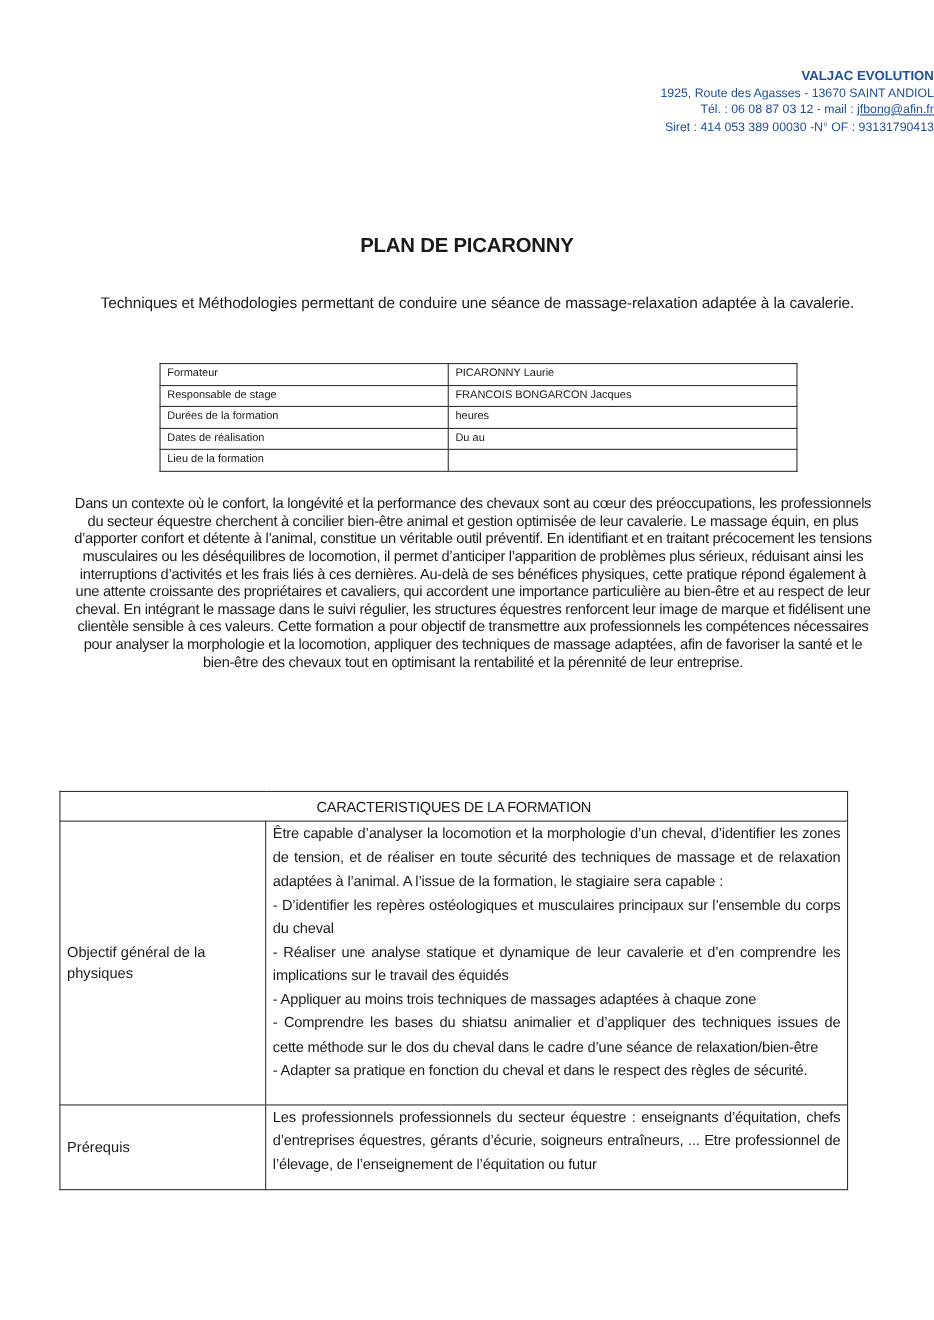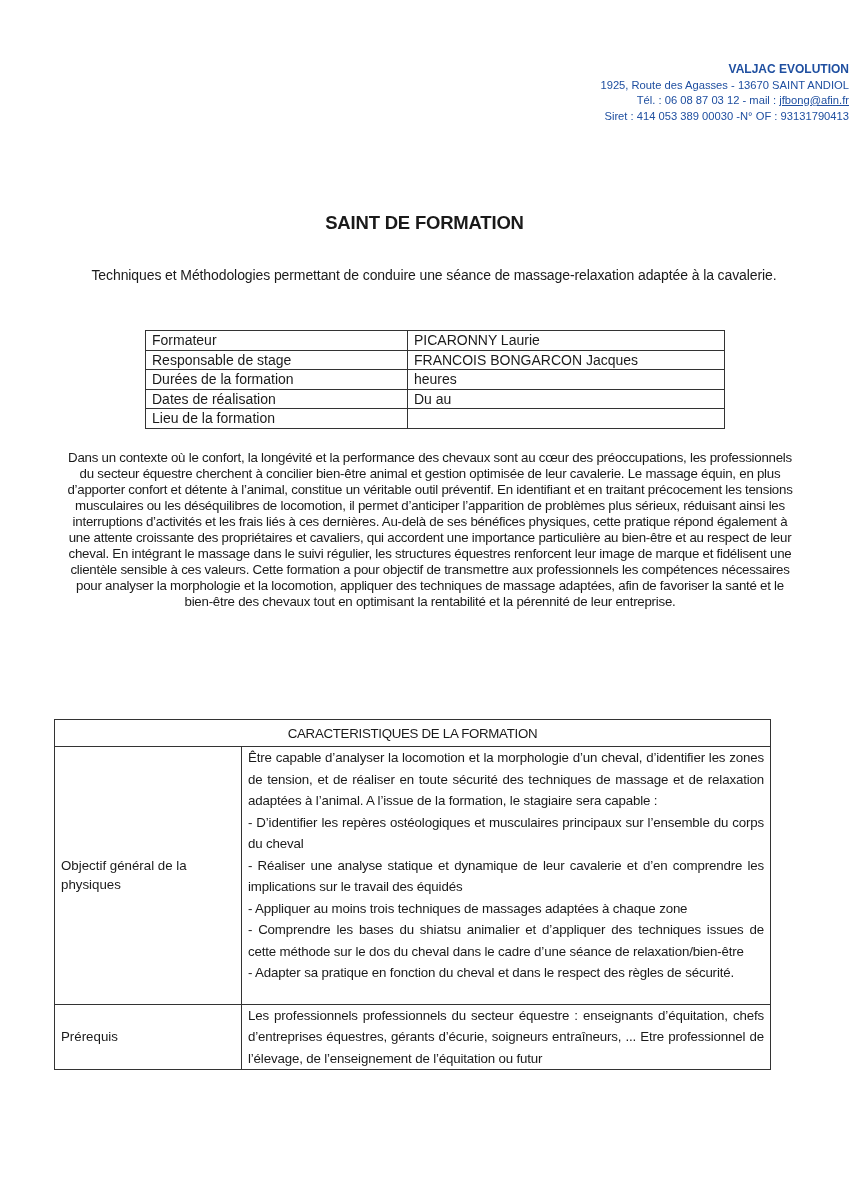--- a/index.html
+++ b/index.html
@@ -16,21 +16,21 @@
   .title {
     position: absolute; top: 212px; left: 0; width: 849px; text-align: center;
     font-size: 18.5px; font-weight: bold; letter-spacing: -0.2px;
   }
   .subtitle {
     position: absolute; top: 265px; left: 62px; width: 744px;
     text-align: center; font-size: 14px; line-height: 20px; letter-spacing: -0.1px;
   }
   table.info {
     position: absolute; top: 330px; left: 145px; width: 580px;
-    border-collapse: collapse; font-size: 14px;
+    border-collapse: collapse; font-size: 10px;
   }
   table.info td {
     border: 1px solid #333; padding: 0 6px; height: 18.5px; line-height: 18px;
   }
   table.info td.k { width: 249px; }
   .intro {
     position: absolute; top: 450px; left: 61px; width: 738px;
     font-size: 13.3px; line-height: 16px; letter-spacing: -0.25px; text-align: center;
   }
   table.caract {
@@ -39,34 +39,34 @@
   }
   table.caract td { border: 1px solid #333; vertical-align: middle; }
   table.caract td.head {
     text-align: center; font-weight: normal; height: 26px; padding: 0; letter-spacing: -0.3px;
   }
   table.caract td.lbl { width: 174px; padding: 0 6px; line-height: 19px; }
   table.caract td.val {
     padding: 0 6px 20px 6px; line-height: 21.5px; text-align: justify; letter-spacing: -0.15px;
   }
   table.caract td.val .line { display: block; }
-  table.caract tr.prereq td.val { padding-bottom: 0; }
+  table.caract tr.prereq td.val { padding-bottom: 12px; }
   table.caract tr.prereq td { border-bottom: 1px solid #333; }
 </style>
 </head>
 <body>
 
 <div class="header">
   <div class="company">VALJAC EVOLUTION</div>
   <div>1925, Route des Agasses - 13670 SAINT ANDIOL</div>
   <div><span>Tél. : 06 08 87 03 12 - mail : </span><a>jfbong@afin.fr</a></div>
   <div>Siret : 414 053 389 00030  -N° OF : 93131790413</div>
 </div>
 
-<div class="title">SAINT DE FORMATION</div>
+<div class="title">PLAN DE PICARONNY</div>
 <div class="subtitle">Techniques et Méthodologies permettant de conduire une séance de massage-relaxation adaptée à la cavalerie.</div>
 
 <table class="info">
   <tbody>
       <tr>
     <td class="k">Formateur</td>
     <td>PICARONNY Laurie</td>
   </tr>
   <tr>
     <td class="k">Responsable de stage</td>

